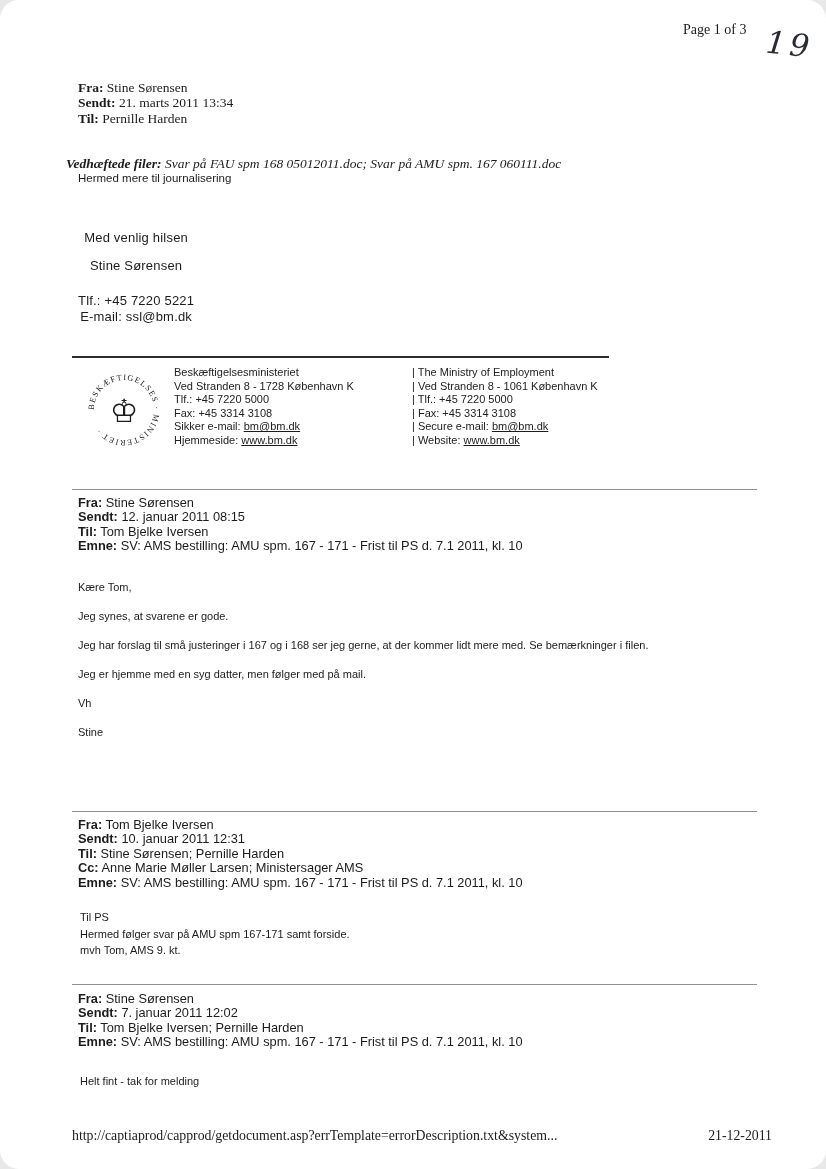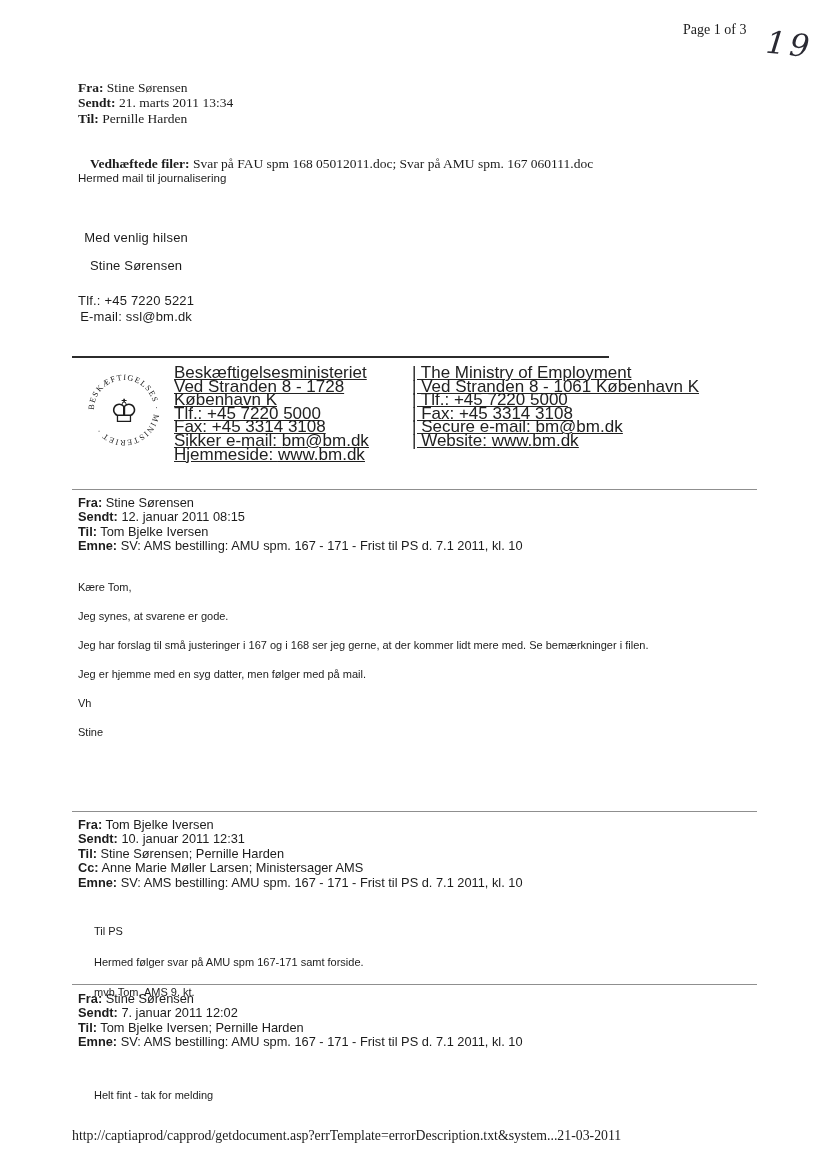--- a/index.html
+++ b/index.html
@@ -1,20 +1,20 @@
 <!DOCTYPE html>
 <html><head>
 <meta charset="utf-8">
 <style>
   * { margin:0; padding:0; box-sizing:border-box; }
   html,body { background:#e8e8e8; }
   body { font-family:"Liberation Serif", serif; }
   .page {
     position:relative; width:826px; height:1169px; margin:0 auto;
-    background:#ffffff; color:#1c1c1c; overflow:hidden;
+    background:#ffffff; color:#1c1c1c; overflow:hidden;border-radius:19px;
   }
   .abs { position:absolute; }
 
   .page-number { top:22px; left:683px; font-size:14px; font-family:"Liberation Serif", serif; }
   .handwritten {
     top:26px; left:766px; font-size:31px; font-style:italic;
     font-family:"DejaVu Serif", serif; color:#2a2a33; transform:rotate(6deg);
     letter-spacing:4px;
   }
 
@@ -26,56 +26,56 @@
 
   .signature { font-family:"Liberation Sans", sans-serif; font-size:13px; letter-spacing:.2px; line-height:16px;text-align:center; }
   .sig-name { margin-top:12px; }
   .sig-phone { margin-top:19px; }
 
   .main-rule { top:356px; left:72px; width:537px; border-top:2px solid #2b2b2b; }
 
   
   .ministry { top:366px; left:82px; display:flex; align-items:flex-start; }
   .logo-wrap { width:84px; height:88px; flex:0 0 84px; }
-  .min-col { font-family:"Liberation Sans", sans-serif; font-size:17px; line-height:13.6px; color:#222;text-decoration:underline; }
+  .min-col { font-family:"Liberation Sans", sans-serif; font-size:11px; line-height:13.6px; color:#222; }
   .min-col.da { margin-left:8px; width:236px; }
   .min-col.en { margin-left:2px; }
   .min-link { text-decoration:underline; color:#1c1c1c; cursor:pointer; }
 
   .divider { left:72px; width:685px; border-top:1px solid #8f8f8f; }
   .div1 { top:489px; } .div2 { top:811px; } .div3 { top:984px; }
 
   
   .email-hd { font-family:"Liberation Sans", sans-serif; font-size:12.8px; line-height:14.4px; left:78px; }
   .email-hd .lbl { font-weight:700; }
   .email-body { font-family:"Liberation Sans", sans-serif; font-size:11px; line-height:14.6px; left:78px; width:682px; }
   .email-body p { margin:0 0 14.4px 0; }
-  .email-body.tight p { margin:16px; }
+  .email-body.tight p { margin:2px; }
 
-  .footer { top:1128px; left:72px; width:700px; display:flex; justify-content:flex-start; font-family:"Liberation Serif", serif; font-size:13.8px; }
+  .footer { top:1128px; left:72px; width:700px; display:flex; justify-content:space-between; font-family:"Liberation Serif", serif; font-size:13.8px; }
 </style>
 </head>
 <body>
 
 <div class="page">
 
   <div class="abs page-number">Page 1 of 3</div>
   <div class="abs handwritten">19</div>
 
   <div class="abs serif-hd" style="left:78px; top:80px;">
     <div><span class="lbl">Fra:</span> <span>Stine Sørensen</span></div>
     <div><span class="lbl">Sendt:</span> <span>21. marts 2011 13:34</span></div>
     <div><span class="lbl">Til:</span> <span>Pernille Harden</span></div>
   </div>
 
-  <div class="abs attach-line" style="left:90px; top:156px;">
+  <div class="abs attach-line" style="left:66px; top:156px;font-style:italic;">
     <span class="lbl">Vedhæftede filer:</span>
     <span>Svar på FAU spm 168 05012011.doc; Svar på AMU spm. 167 060111.doc</span>
   </div>
-  <div class="abs note" style="left:78px; top:172px;">Hermed mail til journalisering</div>
+  <div class="abs note" style="left:78px; top:172px;">Hermed mere til journalisering</div>
 
   <div class="abs signature" style="left:78px; top:230px;">
     <div>Med venlig hilsen</div>
     <div class="sig-name">Stine Sørensen</div>
     <div class="sig-phone">Tlf.: +45 7220 5221</div>
     <div>E-mail: ssl@bm.dk</div>
   </div>
 
   <div class="abs main-rule"></div>
 
@@ -148,16 +148,16 @@
     <div><span class="lbl">Sendt:</span> <span>7. januar 2011 12:02</span></div>
     <div><span class="lbl">Til:</span> <span>Tom Bjelke Iversen; Pernille Harden</span></div>
     <div><span class="lbl">Emne:</span> <span>SV: AMS bestilling: AMU spm. 167 - 171 - Frist til PS d. 7.1 2011, kl. 10</span></div>
   </div>
   <div class="abs email-body tight" style="top:1072px;">
     <p>Helt fint - tak for melding</p>
   </div>
 
   <div class="abs footer">
     <span>http://captiaprod/capprod/getdocument.asp?errTemplate=errorDescription.txt&amp;system...</span>
-    <span>21-03-2011</span>
+    <span>21-12-2011</span>
   </div>
 
 </div>
 
 </body></html>

